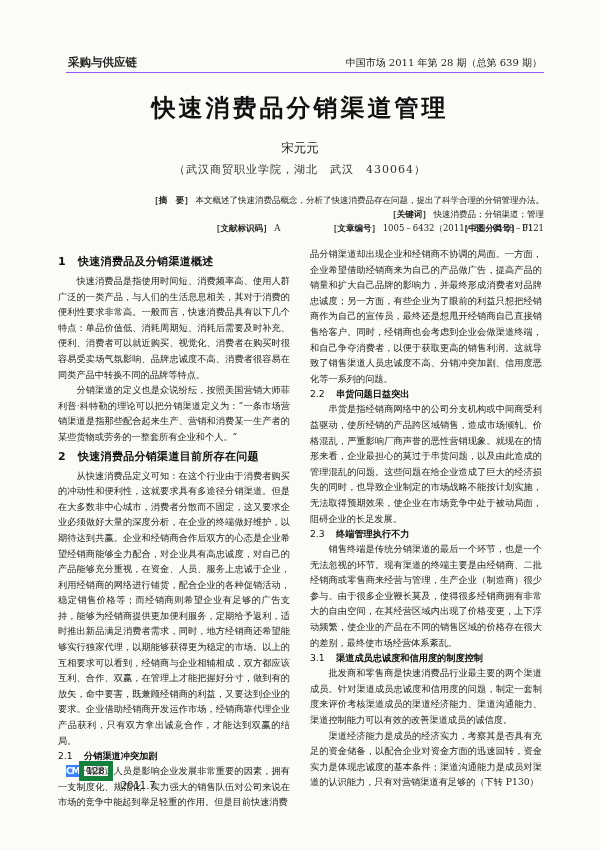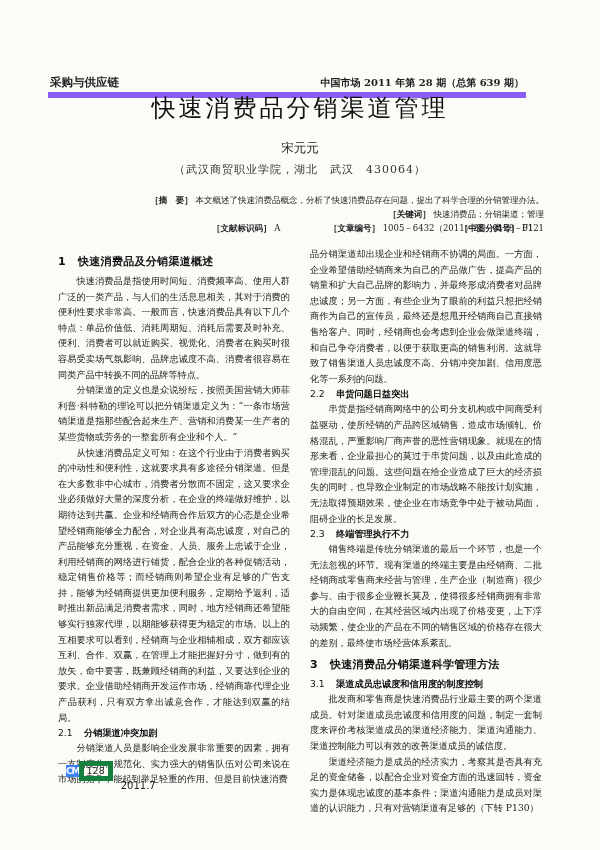--- a/index.html
+++ b/index.html
@@ -1,35 +1,34 @@
 <!DOCTYPE html>
 <html><head>
 <meta charset="utf-8">
 <style>
   html, body { margin: 0; padding: 0; }
   body {
     width: 600px; height: 850px; background: #fbfbf8; position: relative; overflow: hidden;
     font-family: "DejaVu Serif", "Liberation Serif", serif; color: #1d1d1d;
   }
   .header {
-    position: absolute; left: 48px; top: 54px; width: 478px; height: 18px;
-    border-bottom: 6px solid #8b5cf6;
-    margin-top: 20px;
+    position: absolute; left: 66px; top: 54px; width: 478px; height: 18px;
+    border-bottom: 1px solid #8b5cf6;
   }
   .header .section {
     position: absolute; left: 2px; top: 1px; font-family: "DejaVu Sans", sans-serif;
     font-size: 11.5px; font-weight: bold; color: #222;
   }
   .header .journal {
-    position: absolute; right: 2px; top: 2px; font-size: 10px; font-weight: bold; color: #222;
+    position: absolute; right: 2px; top: 2px; font-size: 10px; font-weight: normal; color: #222;
     font-family: "DejaVu Serif", serif;
   }
   .title {
     position: absolute; left: 0; top: 92px; width: 600px; text-align: center;
-    font-family: "DejaVu Sans", sans-serif; font-size: 24px; font-weight: normal; letter-spacing: 3px; color: #111;
+    font-family: "DejaVu Sans", sans-serif; font-size: 24px; font-weight: bold; letter-spacing: 3px; color: #111;
   }
   .author {
     position: absolute; left: 0; top: 140px; width: 600px; text-align: center;
     font-family: "DejaVu Sans", sans-serif; font-size: 12.5px; color: #222;
   }
   .affil {
     position: absolute; left: 0; top: 162px; width: 600px; text-align: center;
     font-size: 11px; letter-spacing: 1px; color: #333;
   }
   .meta { position: absolute; left: 74px; top: 193px; width: 470px; font-size: 8.5px; line-height: 14px; color: #222; text-align: right; }
@@ -102,20 +101,23 @@
   </div>
 </div>
 
 <div class="col left">
   <div class="h1">
     <span class="num">1</span><span>快速消费品及分销渠道概述</span>
   </div>
   <p>快速消费品是指使用时间短、消费频率高、使用人群广泛的一类产品，与人们的生活息息相关，其对于消费的便利性要求非常高。一般而言，快速消费品具有以下几个特点：单品价值低、消耗周期短、消耗后需要及时补充、便利、消费者可以就近购买、视觉化、消费者在购买时很容易受卖场气氛影响、品牌忠诚度不高、消费者很容易在同类产品中转换不同的品牌等特点。</p>
   <p>分销渠道的定义也是众说纷纭，按照美国营销大师菲利普·科特勒的理论可以把分销渠道定义为：“一条市场营销渠道是指那些配合起来生产、营销和消费某一生产者的某些货物或劳务的一整套所有企业和个人。”</p>
 
+  <div class="h1">
+    <span class="num">2</span><span>快速消费品分销渠道目前所存在问题</span>
+  </div>
   <p>从快速消费品定义可知：在这个行业由于消费者购买的冲动性和便利性，这就要求具有多途径分销渠道。但是在大多数非中心城市，消费者分散而不固定，这又要求企业必须做好大量的深度分析，在企业的终端做好维护，以期待达到共赢。企业和经销商合作后双方的心态是企业希望经销商能够全力配合，对企业具有高忠诚度，对自己的产品能够充分重视，在资金、人员、服务上忠诚于企业，利用经销商的网络进行铺货，配合企业的各种促销活动，稳定销售价格等；而经销商则希望企业有足够的广告支持，能够为经销商提供更加便利服务，定期给予返利，适时推出新品满足消费者需求，同时，地方经销商还希望能够实行独家代理，以期能够获得更为稳定的市场。以上的互相要求可以看到，经销商与企业相辅相成，双方都应该互利、合作、双赢，在管理上才能把握好分寸，做到有的放矢，命中要害，既兼顾经销商的利益，又要达到企业的要求。企业借助经销商开发运作市场，经销商靠代理企业产品获利，只有双方拿出诚意合作，才能达到双赢的结局。</p>
 
   <div class="h2">
     <span class="num">2.1</span><span>分销渠道冲突加剧</span>
   </div>
   <p>分销渠道人员是影响企业发展非常重要的因素，拥有一支制度化、规范化、实力强大的销售队伍对公司来说在市场的竞争中能起到举足轻重的作用。但是目前快速消费</p>
 </div>
 
 <div class="col right" style="top:246px;">
   <p class="cont">品分销渠道却出现企业和经销商不协调的局面。一方面，企业希望借助经销商来为自己的产品做广告，提高产品的销量和扩大自己品牌的影响力，并最终形成消费者对品牌忠诚度；另一方面，有些企业为了眼前的利益只想把经销商作为自己的宣传员，最终还是想甩开经销商自己直接销售给客户。同时，经销商也会考虑到企业会做渠道终端，和自己争夺消费者，以便于获取更高的销售利润。这就导致了销售渠道人员忠诚度不高、分销冲突加剧、信用度恶化等一系列的问题。</p>
@@ -123,23 +125,20 @@
   <div class="h2">
     <span class="num">2.2</span><span>串货问题日益突出</span>
   </div>
   <p>串货是指经销商网络中的公司分支机构或中间商受利益驱动，使所经销的产品跨区域销售，造成市场倾轧、价格混乱，严重影响厂商声誉的恶性营销现象。就现在的情形来看，企业最担心的莫过于串货问题，以及由此造成的管理混乱的问题。这些问题在给企业造成了巨大的经济损失的同时，也导致企业制定的市场战略不能按计划实施，无法取得预期效果，使企业在市场竞争中处于被动局面，阻碍企业的长足发展。</p>
 
   <div class="h2">
     <span class="num">2.3</span><span>终端管理执行不力</span>
   </div>
   <p>销售终端是传统分销渠道的最后一个环节，也是一个无法忽视的环节。现有渠道的终端主要是由经销商、二批经销商或零售商来经营与管理，生产企业（制造商）很少参与。由于很多企业鞭长莫及，使得很多经销商拥有非常大的自由空间，在其经营区域内出现了价格变更，上下浮动频繁，使企业的产品在不同的销售区域的价格存在很大的差别，最终使市场经营体系紊乱。</p>
 
-  <div class="h1" style="margin-top:6px;">
-    <span class="num">3</span><span>快速消费品分销渠道科学管理方法</span>
-  </div>
 
   <div class="h2">
     <span class="num">3.1</span><span>渠道成员忠诚度和信用度的制度控制</span>
   </div>
   <p>批发商和零售商是快速消费品行业最主要的两个渠道成员。针对渠道成员忠诚度和信用度的问题，制定一套制度来评价考核渠道成员的渠道经济能力、渠道沟通能力、渠道控制能力可以有效的改善渠道成员的诚信度。</p>
   <p>渠道经济能力是成员的经济实力，考察其是否具有充足的资金储备，以配合企业对资金方面的迅速回转，资金实力是体现忠诚度的基本条件；渠道沟通能力是成员对渠道的认识能力，只有对营销渠道有足够的（下转 P130）</p>
 </div>
 
 <div class="footer">
   <span class="logo">CM</span><span class="page">128</span><span class="date">2011.7</span>

